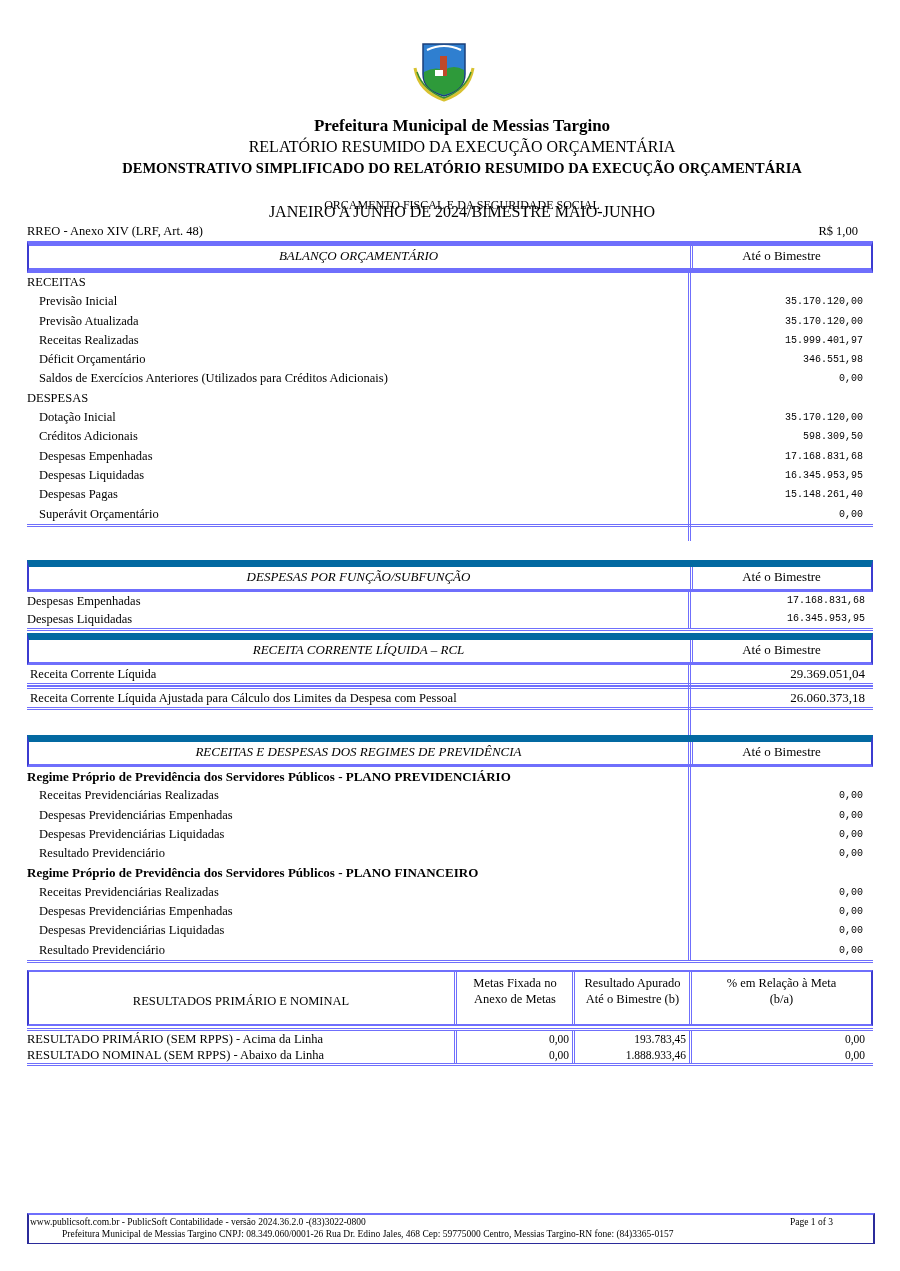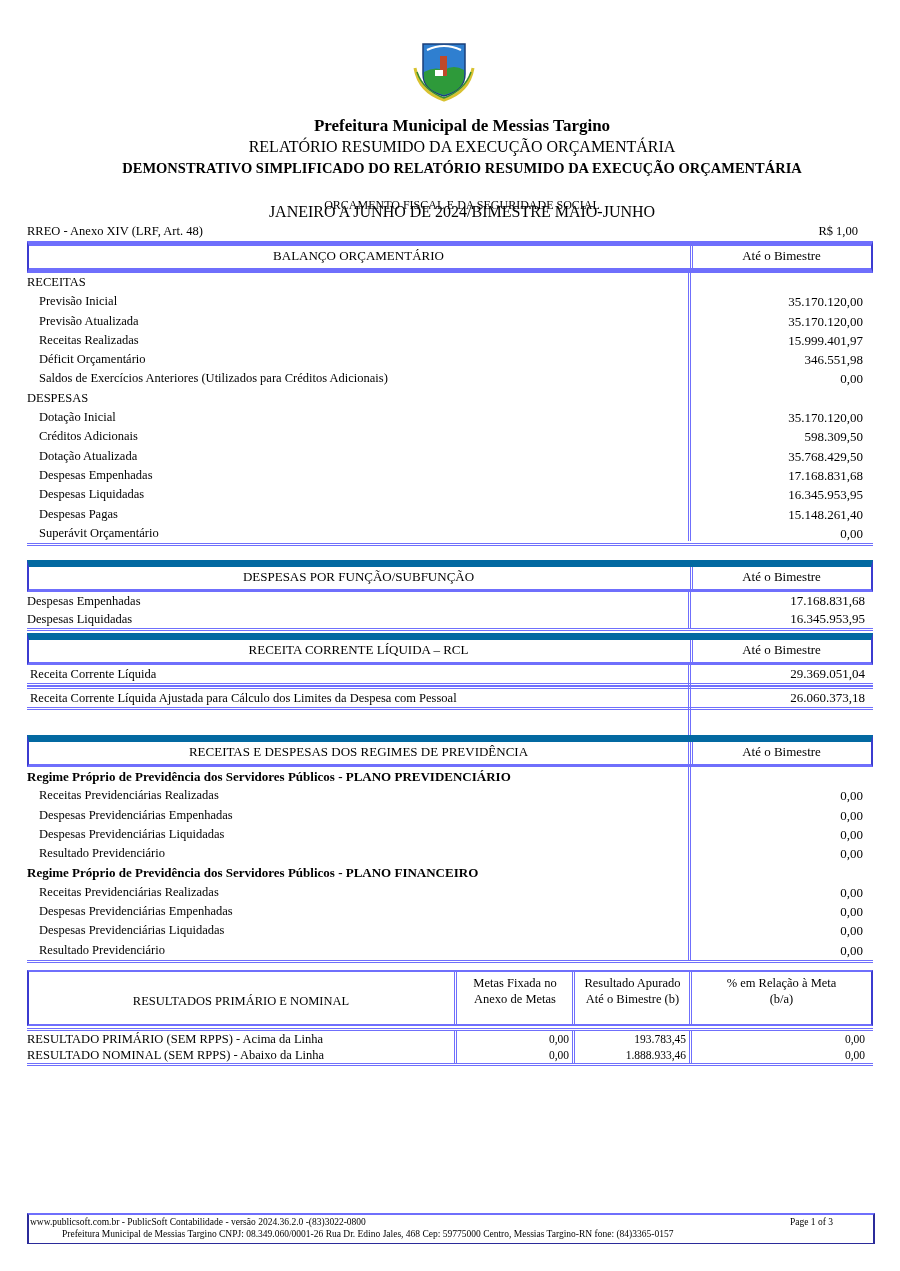--- a/index.html
+++ b/index.html
@@ -10,28 +10,28 @@
   .h2 { top:138px; font-size:16px; }
   .h3 { top:160px; font-size:14.5px; font-weight:bold; }
   .h4 { top:198px; font-size:12px; }
   .h5 { top:203px; font-size:16px; }
   .meta-left { position:absolute; left:27px; top:224px; font-size:12.5px; }
   .meta-right { position:absolute; right:42px; top:224px; font-size:12.5px; }
 
   .blk { position:absolute; left:27px; width:846px; }
   .thead { position:relative; height:22px; border-top:5px solid #6f6ffc; border-bottom:5px solid #6f6ffc; border-left:2px solid #3b3bd0; border-right:2px solid #3b3bd0; box-sizing:content-box; }
   .thead.thin { border-top:7px solid #0369a1; border-bottom:3px solid #6f6ffc; }
-  .thead .c1 { position:absolute; left:0; width:659px; top:2px; text-align:center; font-size:13px; }
+  .thead .c1 { position:absolute; left:0; width:659px; top:2px; text-align:center; font-size:13px;font-style:italic; }
   .thead .c2 { position:absolute; left:663px; right:0; top:2px; text-align:center; font-size:13px; }
   .vsep { position:absolute; left:661px; width:3px; border-left:1px solid #6f6ffc; border-right:1px solid #6f6ffc; box-sizing:border-box; }
   .row { position:relative; height:19.3px; line-height:19px; font-size:12.5px; }
   .row .lbl { position:absolute; left:0; white-space:nowrap; }
   .row .lbl.ind { left:12px; }
   .row .lbl.bold { font-weight:bold; font-size:13px; }
-  .row .val { position:absolute; right:10px; font-size:13px; }
+  .row .val { position:absolute; right:10px; font-size:10px;font-family:Liberation Mono, monospace; }
   .hline { height:3px; border-top:1px solid #6f6ffc; border-bottom:1px solid #6f6ffc; box-sizing:border-box; }
   .rcl-row { position:relative; height:18px; line-height:18px; }
   .rcl-row .lbl { position:absolute; left:3px; white-space:nowrap; font-size:12.5px; }
   .rcl-row .val { position:absolute; right:8px; font-size:13px; }
 
   .res-head { position:relative; height:52px; border:2px solid #6f6ffc; border-left:2px solid #3b3bd0; border-right:2px solid #3b3bd0; }
   .res-head .c { position:absolute; top:0; height:52px; font-size:12.5px; text-align:center; line-height:16px; }
   .res-head .csep { position:absolute; top:0; height:52px; width:3px; border-left:1px solid #6f6ffc; border-right:1px solid #6f6ffc; box-sizing:border-box; }
   .res-row { position:relative; height:16px; line-height:16px; font-size:12.5px; }
   .res-row .lbl { position:absolute; left:0; white-space:nowrap; }
@@ -100,24 +100,20 @@
       </div>
     <div class="row">
         <span class="lbl ind">Dotação Inicial</span>
         <span class="val">35.170.120,00</span>
       </div>
     <div class="row">
         <span class="lbl ind">Créditos Adicionais</span>
         <span class="val">598.309,50</span>
       </div>
     <div class="row">
-        <span class="lbl ind">Dotação Atualizada</span>
-        <span class="val">35.768.429,50</span>
-      </div>
-    <div class="row">
         <span class="lbl ind">Despesas Empenhadas</span>
         <span class="val">17.168.831,68</span>
       </div>
     <div class="row">
         <span class="lbl ind">Despesas Liquidadas</span>
         <span class="val">16.345.953,95</span>
       </div>
     <div class="row">
         <span class="lbl ind">Despesas Pagas</span>
         <span class="val">15.148.261,40</span>

